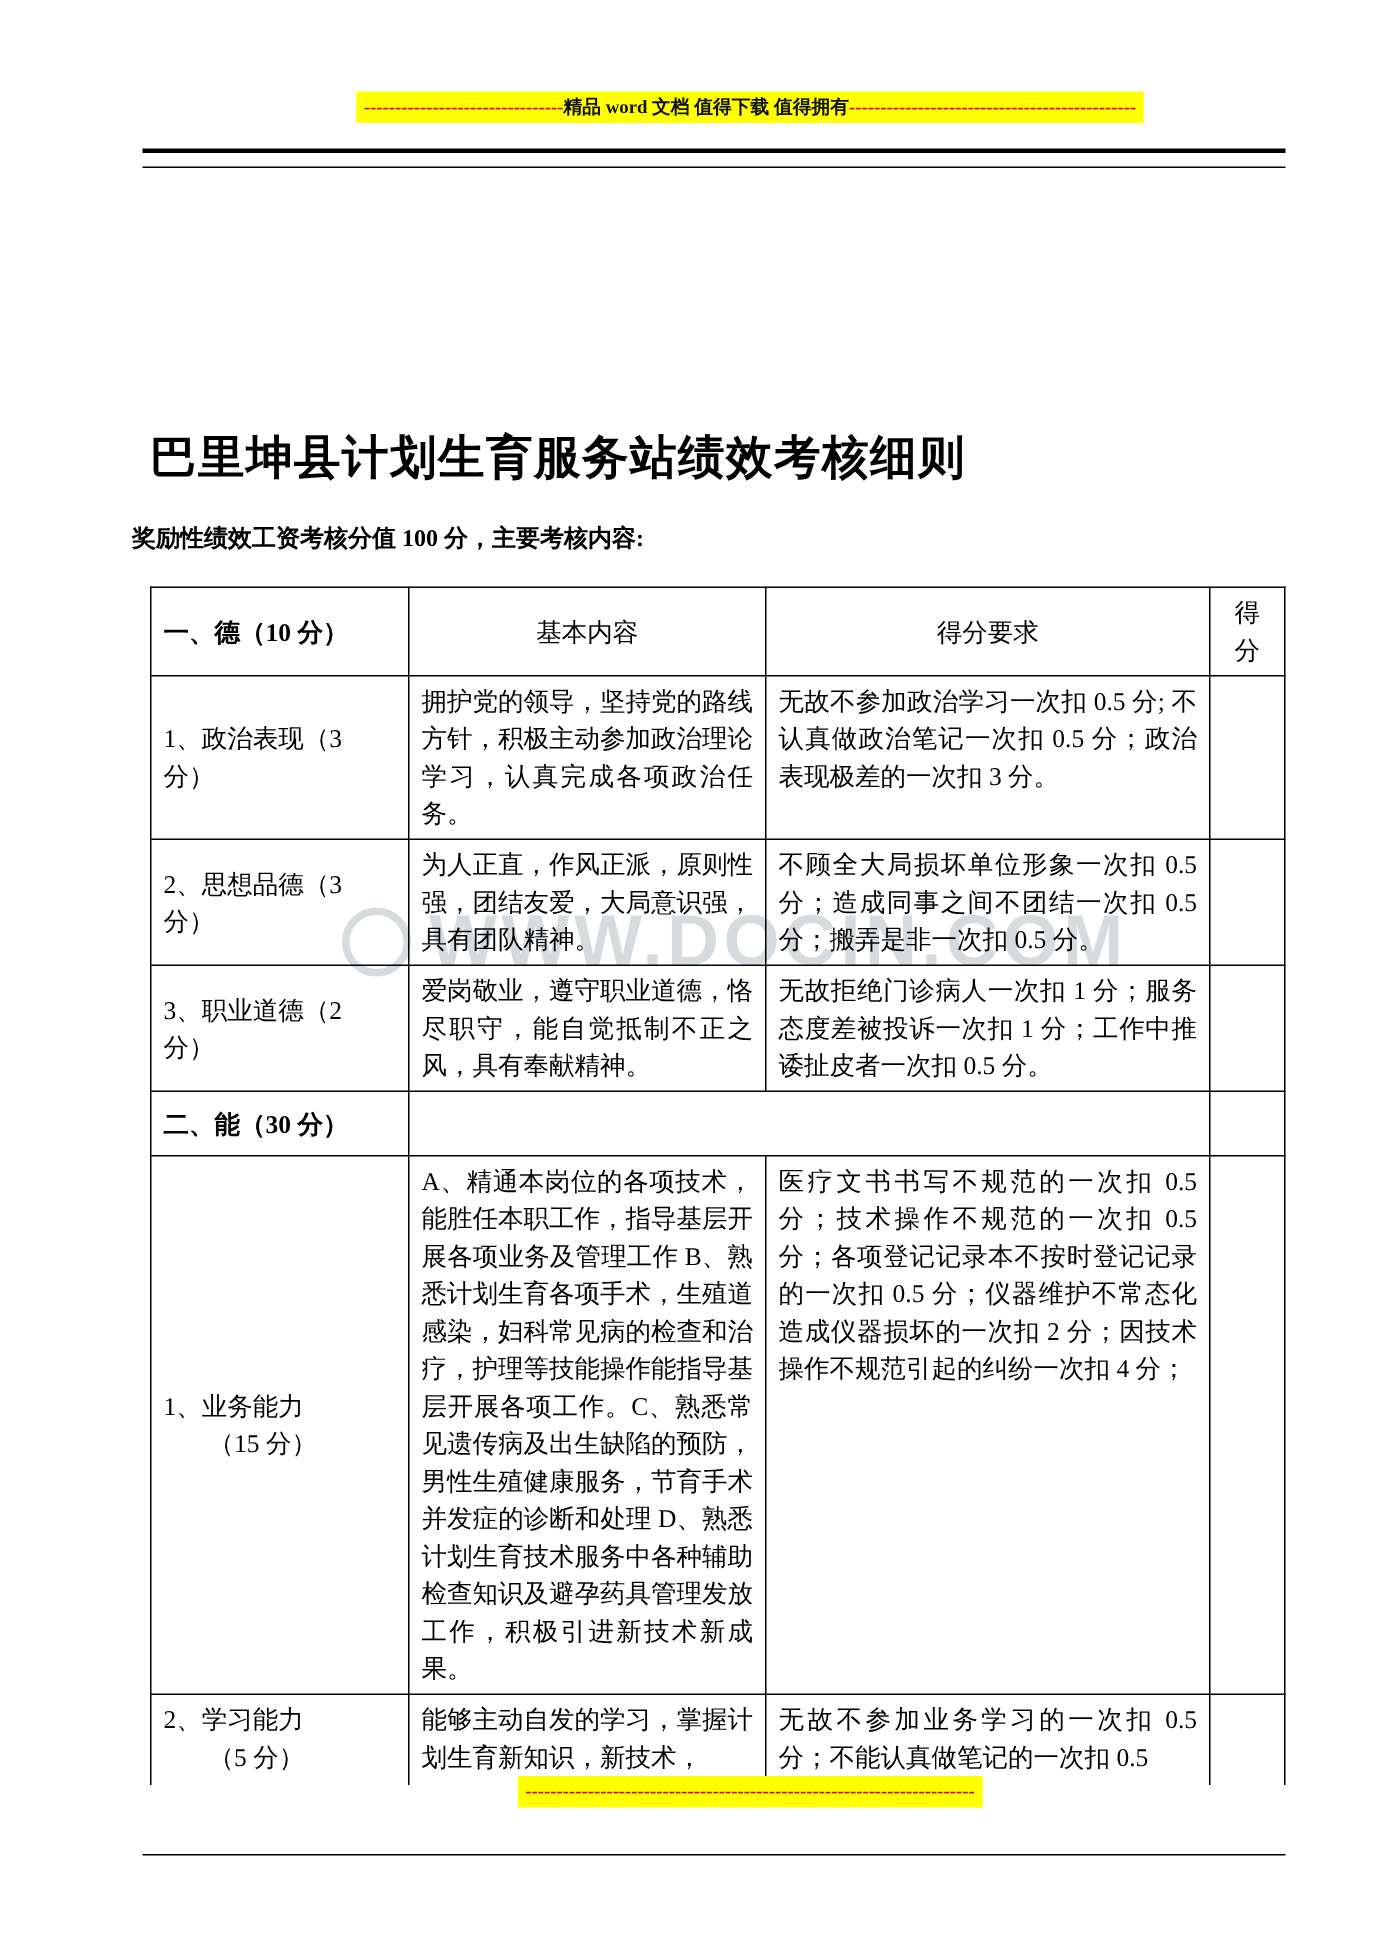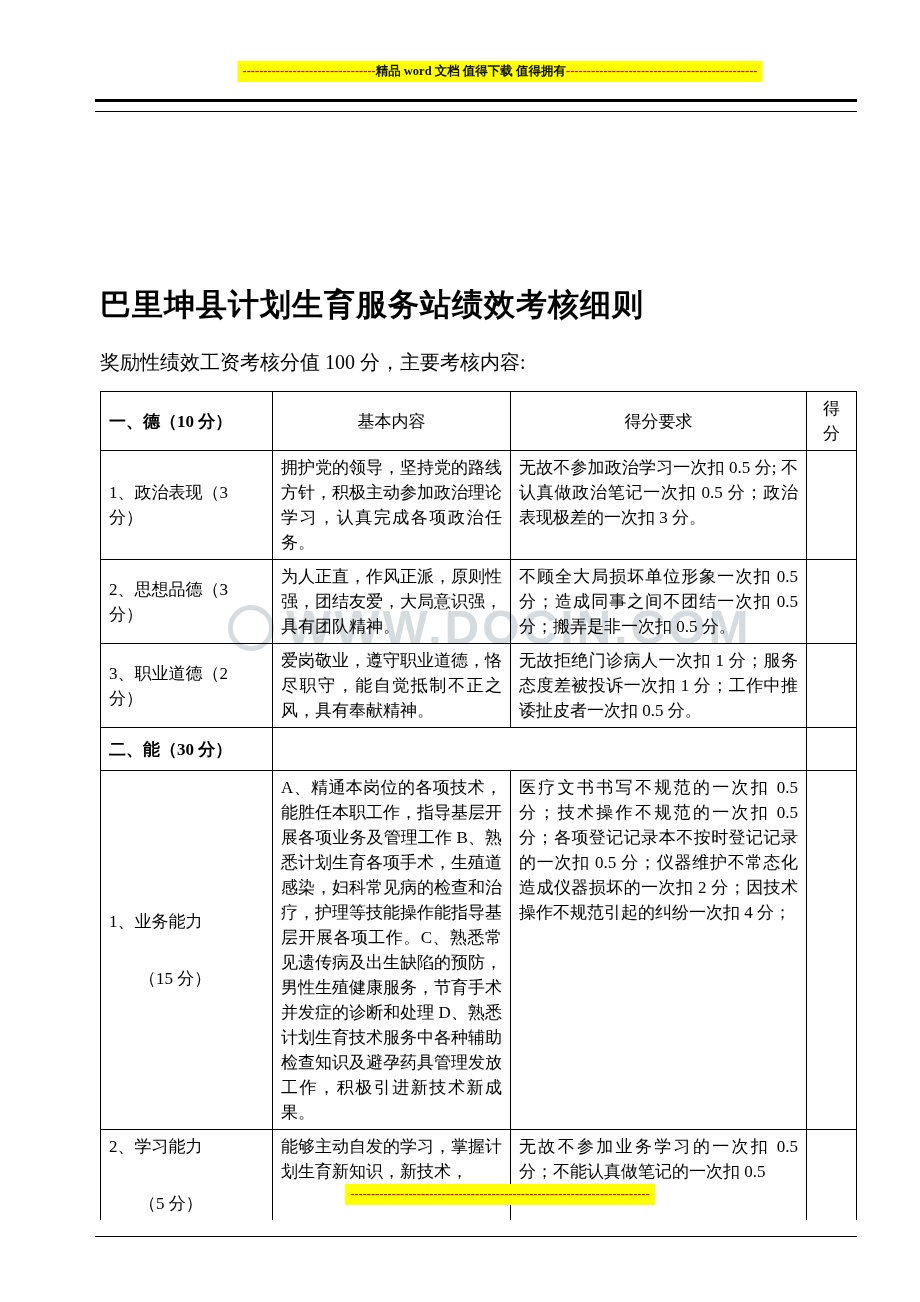--- a/index.html
+++ b/index.html
@@ -24,22 +24,22 @@
   .rule { position:absolute; left:95px; right:63px; background:#000; z-index:2; }
   .rule-thick { top:99px; height:3px; }
   .rule-thin  { top:111px; height:1px; }
   .rule-bottom{ top:1236px; height:1px; }
   
   .doc-title {
     position:absolute; left:100px; top:284px;
     font-size:31px; font-weight:bold; letter-spacing:1px; z-index:2;
   }
   .doc-subtitle {
-    position:absolute; left:100px; top:349px;
-    font-size:20px; font-weight:normal; z-index:2;
+    position:absolute; left:88px; top:349px;
+    font-size:16px; font-weight:bold; z-index:2;
   }
   
   .watermark {
     position:absolute; left:228px; top:600px; z-index:0;
     display:flex; align-items:center; gap:12px;
     color:#d2d8dc; opacity:0.9;
   }
   .wm-circle {
     width:46px; height:46px; box-sizing:border-box;
     border:5px solid #d2d8dc; border-radius:50%;
@@ -56,21 +56,21 @@
   }
   td {
     border:1px solid #000; font-size:17px; line-height:25px;
     padding:4px 8px; vertical-align:top; overflow:hidden;
     background:transparent;
   }
   .vmid   { vertical-align:middle; }
   .center { text-align:center; }
   .jst    { text-align:justify; }
   .bold   { font-weight:bold; }
-  .label2 { padding-left:30px;margin-top:32px; }
+  .label2 { padding-left:30px; }
   tr.rh-head { height:45px; }
   tr.rh-1 { height:103px; }
   tr.rh-2 { height:77px; }
   tr.rh-3 { height:77px; }
   tr.rh-4 { height:53px; }
   tr.rh-5 { height:43px; }
   tr.rh-6 { height:328px; }
   tr.rh-7 { height:60px; }
   tr.cut td { border-bottom:none; }
 </style>

